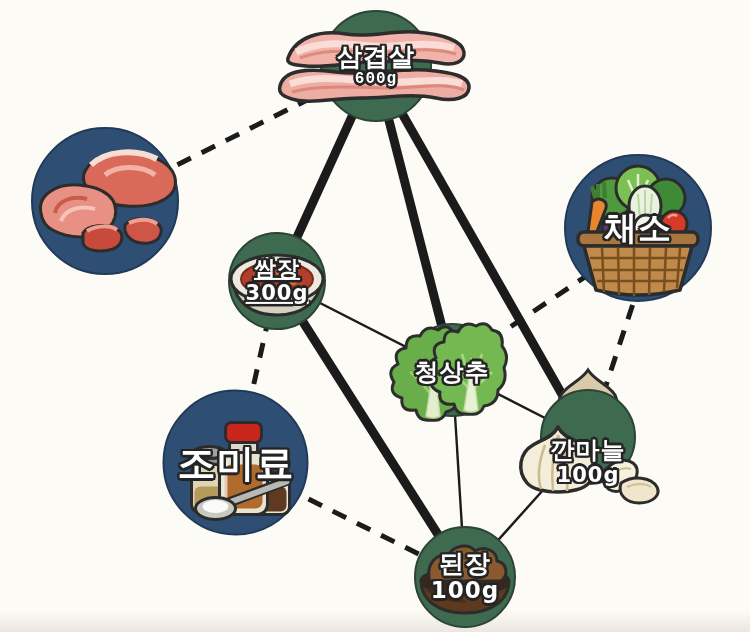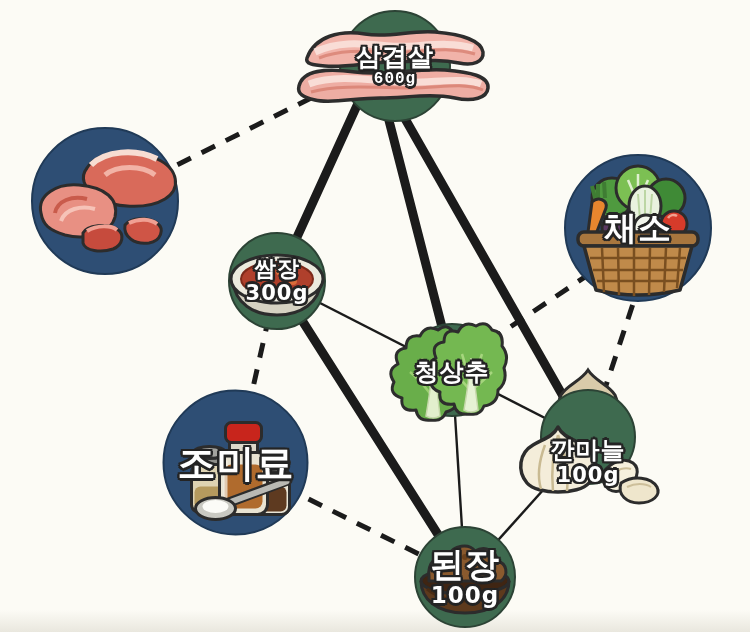--- a/index.html
+++ b/index.html
@@ -21,30 +21,30 @@
   .lab,.sub{font-weight:800;color:var(--label,#fff);letter-spacing:1px;
     text-shadow:-2px -2px 0 var(--outline,#222),2px -2px 0 var(--outline,#222),
       -2px 2px 0 var(--outline,#222),2px 2px 0 var(--outline,#222),
       0 -2.5px 0 var(--outline,#222),0 2.5px 0 var(--outline,#222),
       -2.5px 0 0 var(--outline,#222),2.5px 0 0 var(--outline,#222);}
   #node-samgyeopsal{width:220px;height:132px;}
   #node-samgyeopsal .lab{font-size:25px;} #node-samgyeopsal .sub{font-size:16px;font-family:Liberation Mono, monospace;}
   #node-yukryu{width:176px;height:176px;} #node-yukryu .lab{font-size:33px;}
   #node-chaeso{width:176px;height:176px;} #node-chaeso .lab{font-size:33px;}
   #node-ssamjang{width:120px;height:120px;}
-  #node-ssamjang .lab{font-size:22px;} #node-ssamjang .sub{font-size:21px;}
+  #node-ssamjang .lab{font-size:22px;text-decoration:underline;} #node-ssamjang .sub{font-size:21px;text-decoration:underline;}
   #node-cheongsangchu{width:140px;height:140px;}
   #node-cheongsangchu .labels{top:54%;}
   #node-cheongsangchu .lab{font-size:24px;} #node-cheongsangchu .sub{font-size:24px;}
   #node-jomiryo{width:165px;height:165px;} #node-jomiryo .lab{font-size:38px;}
   #node-kkanmaneul{width:170px;height:150px;}
   #node-kkanmaneul .labels{top:52%;margin-top:19px;}
   #node-kkanmaneul .lab{font-size:24px;} #node-kkanmaneul .sub{font-size:21px;}
   #node-doenjang{width:124px;height:124px;}
-  #node-doenjang .lab{font-size:34px;} #node-doenjang .sub{font-size:23px;}
+  #node-doenjang .lab{font-size:25px;} #node-doenjang .sub{font-size:23px;}
 </style>
 </head>
 <body>
 
 <div id="stage">
 
   <svg id="edge-layer" width="750" height="632" viewBox="0 0 750 632">
       <line x1="105" y1="201" x2="375" y2="66" class="edge edge-dashed"></line>
       <line x1="236" y1="463" x2="277" y2="281" class="edge edge-dashed"></line>
       <line x1="236" y1="463" x2="465" y2="577" class="edge edge-dashed"></line>
@@ -52,21 +52,21 @@
       <line x1="658" y1="228" x2="588" y2="440" class="edge edge-dashed"></line>
       <line x1="277" y1="281" x2="588" y2="440" class="edge edge-thin"></line>
       <line x1="452" y1="366" x2="465" y2="577" class="edge edge-thin"></line>
       <line x1="588" y1="440" x2="465" y2="577" class="edge edge-thin"></line>
       <line x1="375" y1="66" x2="277" y2="281" class="edge edge-bold"></line>
       <line x1="375" y1="66" x2="452" y2="366" class="edge edge-bold"></line>
       <line x1="375" y1="66" x2="588" y2="440" class="edge edge-bold"></line>
       <line x1="277" y1="281" x2="465" y2="577" class="edge edge-bold"></line>
     </svg>
 
-  <div class="node" id="node-samgyeopsal" style="left: 395px; top: 66px;">
+  <div class="node" id="node-samgyeopsal" style="left: 376px; top: 66px;">
     <svg width="220" height="132" viewBox="0 0 220 132">
       <circle class="bg-green" cx="110" cy="66" r="55" stroke="#2c4335" stroke-width="2"></circle>
       <path d="M22,58 C30,36 55,30 80,34 C105,38 125,30 150,32 C175,34 196,40 198,52 C199,62 188,66 174,63 C150,58 130,62 108,62 C85,62 60,68 40,66 C28,65 20,64 22,58 Z" fill="#f1b3a9" stroke="#2d2d2d" stroke-width="3.5" stroke-linejoin="round"></path>
       <path d="M30,52 C55,40 80,44 105,46 C130,48 160,40 188,48" fill="none" stroke="#f9ddd6" stroke-width="7"></path>
       <path d="M34,58 C60,48 90,52 115,52 C140,52 165,46 190,54" fill="none" stroke="#dd8b7d" stroke-width="3"></path>
       <path d="M14,86 C18,70 40,68 70,72 C100,76 130,68 160,70 C185,72 204,76 203,88 C202,98 188,102 170,98 C145,93 120,98 95,98 C70,98 45,104 30,100 C18,97 12,94 14,86 Z" fill="#eeada3" stroke="#2d2d2d" stroke-width="3.5" stroke-linejoin="round"></path>
       <path d="M24,84 C50,74 85,80 115,82 C145,84 175,76 196,84" fill="none" stroke="#f9ddd6" stroke-width="7"></path>
       <path d="M26,92 C55,84 95,88 125,88 C155,88 180,82 198,90" fill="none" stroke="#dc887a" stroke-width="3"></path>
     </svg>
     <div class="labels">

